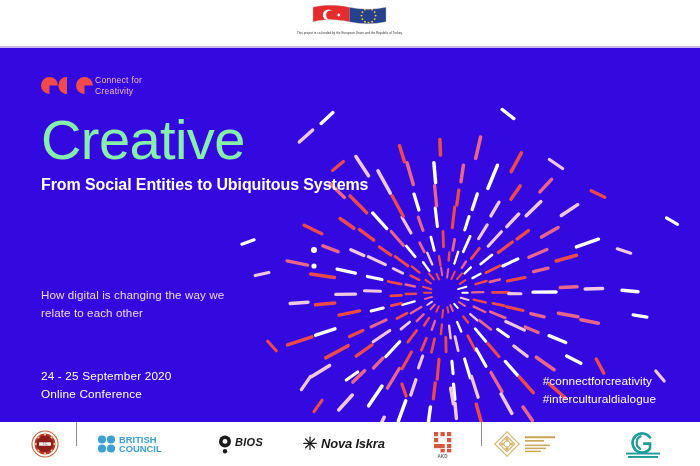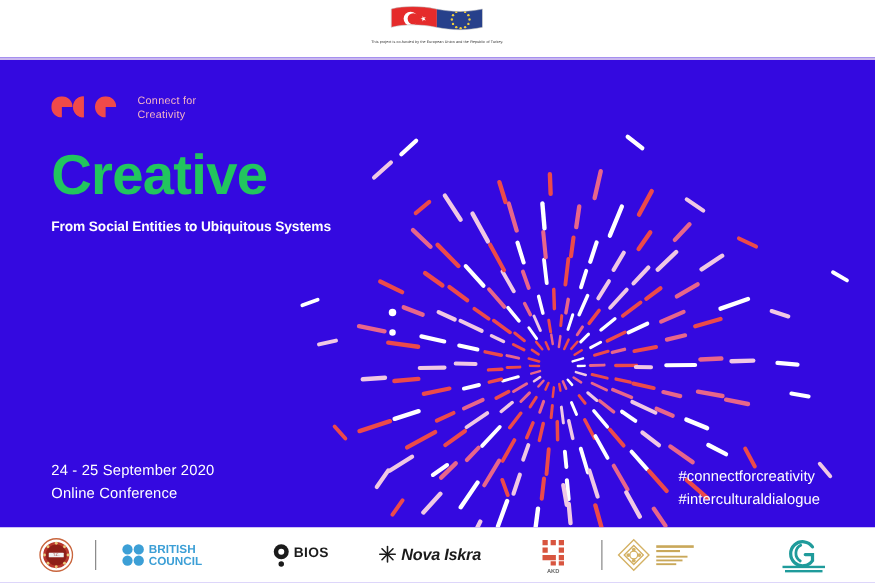--- a/index.html
+++ b/index.html
@@ -71,48 +71,48 @@
     height: 376px;
     pointer-events: none;
   }
 
   
   .brand {
     position: absolute;
     left: 41px; top: 29px;
     display: flex;
     align-items: center;
-    gap: 17px;
+    gap: 2px;
   }
   .brand-marks { display: flex; align-items: center; gap: 3px; line-height: 0; }
   .brand-text {
     font-size: 8.6px;
     line-height: 10.5px;
     color: #f4b6c4;
     letter-spacing: 0.25px;
     white-space: pre-line;
   }
 
   
   .headline {
     position: absolute;
     left: 41px; top: 68px;
     width: 330px;
   }
   .title-line {
-    color: #22c55e;
-    font-size: 45px;
+    color: #86efac;
+    font-size: 56px;
     line-height: 52px;
-    font-weight: 700;
+    font-weight: 400;
     letter-spacing: -0.6px;
     white-space: nowrap;
   }
   .subtitle {
     color: #ffffff;
-    font-size: 11px;
+    font-size: 16px;
     font-weight: 700;
     letter-spacing: -0.1px;
     margin-top: 10px;
     white-space: nowrap;
   }
 
   .blurb {
     position: absolute;
     left: 41px; top: 240px;
     width: 260px;
@@ -145,21 +145,20 @@
   }
 
   
   .partners {
     position: absolute;
     left: 0; top: 422px;
     width: 700px;
     height: 44px;
     background: #ffffff;
     display: flex;
-    align-items: center;
     box-sizing: border-box;
     padding: 0 14px;
   }
   .partner {
     display: flex;
     align-items: center;
     justify-content: center;
     line-height: 0;
   }
   .sep {
@@ -445,20 +444,22 @@
       </div>
       <div class="brand-text">Connect for
 Creativity</div>
     </div>
 
     <div class="headline">
       <div class="title-line">Creative</div>
       <div class="subtitle">From Social Entities to Ubiquitous Systems</div>
     </div>
 
+    <div class="blurb">How digital is changing the way we
+relate to each other</div>
 
     <div class="event-info">24 - 25 September 2020
 Online Conference</div>
 
     <div class="hashtags">#connectforcreativity
 #interculturaldialogue</div>
   </div>
 
   <div class="partners">
 
@@ -491,21 +492,21 @@
             <circle cx="14" cy="6.5" r="4.1"></circle>
           <circle cx="5" cy="15.5" r="4.1"></circle>
             <circle cx="14" cy="15.5" r="4.1"></circle>
         </g>
         <text x="22" y="9.6" font-size="9.4" font-weight="bold" fill="#3c9fd6" class="lbl">BRITISH</text>
         <text x="22" y="19.4" font-size="9.4" font-weight="bold" fill="#3c9fd6" class="lbl">COUNCIL</text>
       </svg>
     </div>
 
 
-    <div class="partner" style="width:92px;">
+    <div class="partner" style="width:92px;font-style:italic;">
       <svg width="62" height="22" viewBox="0 0 62 22">
         <circle cx="9" cy="8.4" r="6" fill="#1b1b1b"></circle>
         <circle cx="9" cy="8.4" r="2.4" fill="#ffffff"></circle>
         <circle cx="9" cy="18.2" r="2.2" fill="#1b1b1b"></circle>
         <text x="19" y="12.6" font-size="11" font-weight="bold" fill="#1b1b1b" letter-spacing="0.3" class="lbl">BIOS</text>
       </svg>
     </div>
 
     <div class="partner" style="width:118px;font-style:italic;">
       <svg width="104" height="22" viewBox="0 0 104 22">

